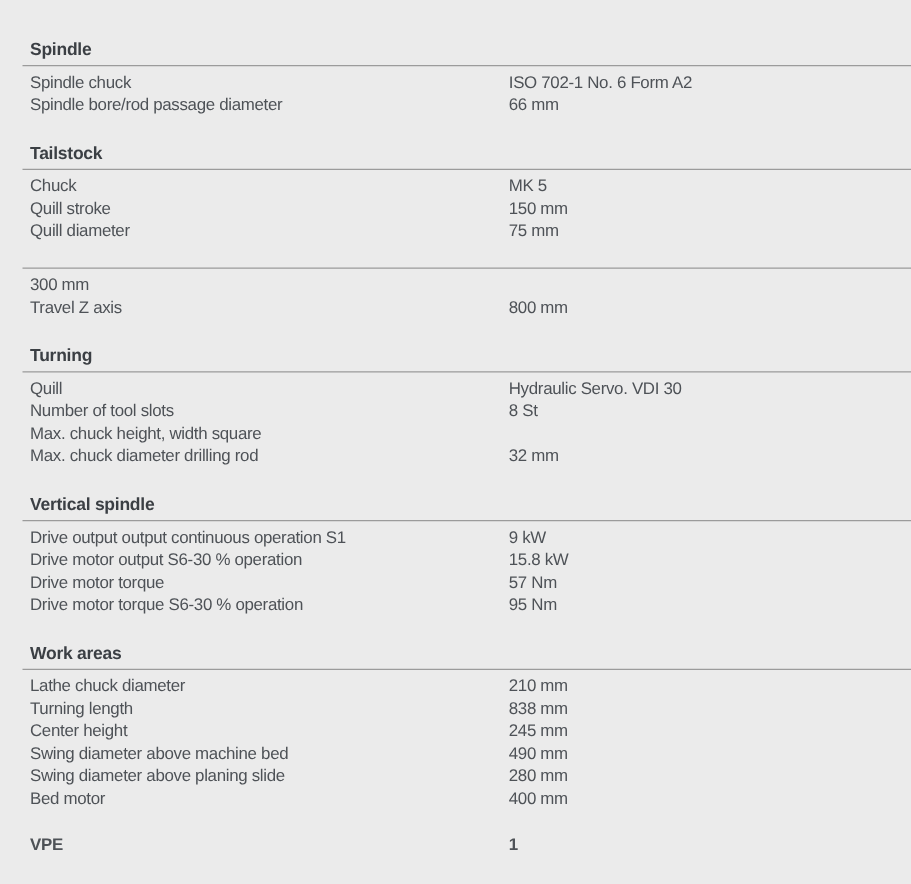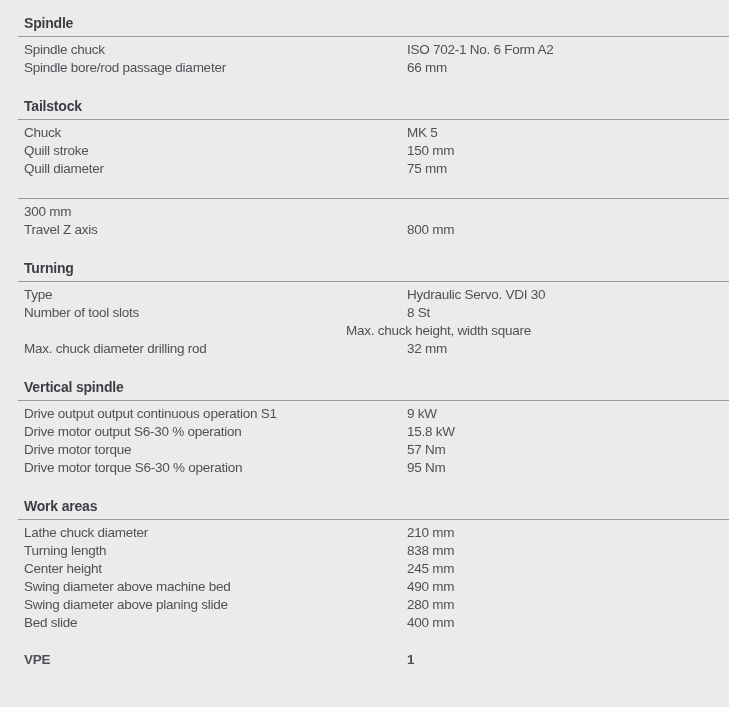--- a/index.html
+++ b/index.html
@@ -14,41 +14,40 @@
     font-family: "Liberation Sans", sans-serif;
     -webkit-font-smoothing: antialiased;
   }
   .page {
     padding-top: 14px;
     width: 729px;
   }
   .section { margin-top: 20px; }
   .section:first-child { margin-top: 0; }
   .section-title {
-    margin: 0 0 0 24px;
+    margin: 16px 0 0 24px;
     font-size: 14px;
     font-weight: bold;
     line-height: 18px;
     letter-spacing: -0.2px;
     color: #3b3f44;
   }
   .rule {
     height: 1px;
     margin: 4px 0 0 18px;
     background: #9b9b9b;
   }
   .rows { margin-top: 4px; }
   .row {
     display: flex;
     padding-left: 24px;
     line-height: 18px;
     font-size: 13.5px;
     letter-spacing: -0.25px;
     color: #4e5257;
-    justify-content: flex-end;
   }
   .row .label {
     flex: 0 0 383px;
     white-space: nowrap;
     overflow: hidden;
   }
   .row .value {
     flex: 1 1 auto;
     white-space: nowrap;
   }
@@ -108,21 +107,21 @@
     <div class="value">800 mm</div>
   </div>
 </div>
   </section>
 
   <section class="section">
     <h3 class="section-title">Turning</h3>
     <div class="rule"></div>
     <div class="rows">
   <div class="row">
-    <div class="label">Type</div>
+    <div class="label">Quill</div>
     <div class="value">Hydraulic Servo. VDI 30</div>
   </div>
 
   <div class="row">
     <div class="label">Number of tool slots</div>
     <div class="value">8 St</div>
   </div>
 
   <div class="row">
     <div class="label">Max. chuck height, width square</div>
@@ -184,21 +183,21 @@
     <div class="label">Swing diameter above machine bed</div>
     <div class="value">490 mm</div>
   </div>
 
   <div class="row">
     <div class="label">Swing diameter above planing slide</div>
     <div class="value">280 mm</div>
   </div>
 
   <div class="row">
-    <div class="label">Bed slide</div>
+    <div class="label">Bed motor</div>
     <div class="value">400 mm</div>
   </div>
 </div>
   </section>
 </div>
   <div class="row footer-row">
     <div class="label">VPE</div>
     <div class="value">1</div>
   </div>
 </div>

